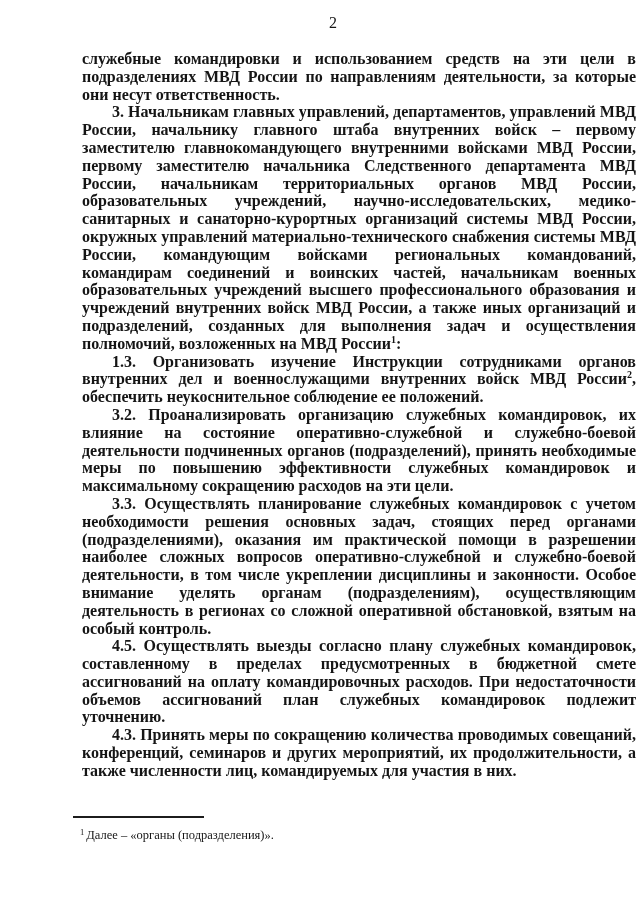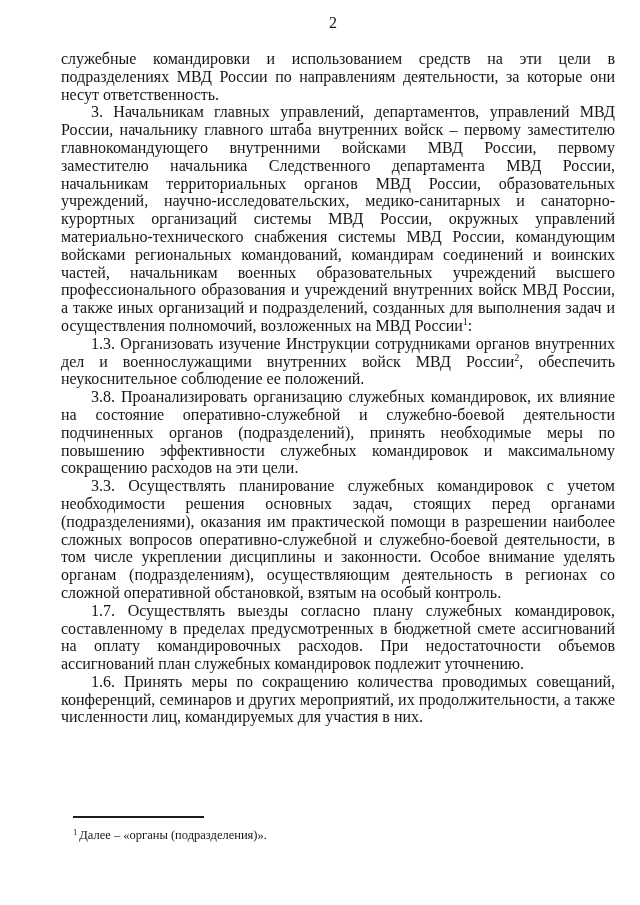--- a/index.html
+++ b/index.html
@@ -19,26 +19,27 @@
   .page-number {
     position: absolute;
     top: 14px;
     left: 40px;
     width: 586px;
     text-align: center;
     font-size: 16px;
   }
   .body-text {
     position: absolute;
-    left: 61px;
+    left: 82px;
     top: 50px;
     width: 554px;
     font-size: 16px;
     line-height: 17.8px;
     text-align: justify;
+    font-weight: bold;
   }
   .para {
     margin: 0;
     padding: 0;
     text-indent: 30px;
   }
   .para.no-indent {
     text-indent: 0;
   }
   .para sup {
@@ -54,21 +55,21 @@
   }
   .fn-rule {
     width: 131px;
     height: 0;
     border-top: 2px solid #1c1c1c;
     margin: 0 0 10px 0;
   }
   .footnote {
     font-size: 12.5px;
     line-height: 15.5px;
-    margin: 0;
+    margin: 7px;
   }
   .footnote sup {
     font-size: 8.5px;
     line-height: 0;
     vertical-align: 4px;
     margin-right: 2px;
   }
 </style>
 </head>
 <body>
@@ -78,27 +79,27 @@
   <div class="page-number">2</div>
 
   <div class="body-text">
 
     <p class="para no-indent"><span>служебные командировки и использованием средств на эти цели в подразделениях МВД России по направлениям деятельности, за которые они несут ответственность.</span></p>
 
     <p class="para"><span>3. Начальникам главных управлений, департаментов, управлений МВД России, начальнику главного штаба внутренних войск – первому заместителю главнокомандующего внутренними войсками МВД России, первому заместителю начальника Следственного департамента МВД России, начальникам территориальных органов МВД России, образовательных учреждений, научно-исследовательских, медико-санитарных и санаторно-курортных организаций системы МВД России, окружных управлений материально-технического снабжения системы МВД России, командующим войсками региональных командований, командирам соединений и воинских частей, начальникам военных образовательных учреждений высшего профессионального образования и учреждений внутренних войск МВД России, а также иных организаций и подразделений, созданных для выполнения задач и осуществления полномочий, возложенных на МВД России</span><sup>1</sup><span>:</span></p>
 
     <p class="para"><span>1.3. Организовать изучение Инструкции сотрудниками органов внутренних дел и военнослужащими внутренних войск МВД России</span><sup>2</sup><span>, обеспечить неукоснительное соблюдение ее положений.</span></p>
 
-    <p class="para">3.8. Проанализировать организацию служебных командировок, их влияние на состояние оперативно-служебной и служебно-боевой деятельности подчиненных органов (подразделений), принять необходимые меры по повышению эффективности служебных командировок и максимальному сокращению расходов на эти цели.</p>
+    <p class="para">3.2. Проанализировать организацию служебных командировок, их влияние на состояние оперативно-служебной и служебно-боевой деятельности подчиненных органов (подразделений), принять необходимые меры по повышению эффективности служебных командировок и максимальному сокращению расходов на эти цели.</p>
 
     <p class="para">3.3. Осуществлять планирование служебных командировок с учетом необходимости решения основных задач, стоящих перед органами (подразделениями), оказания им практической помощи в разрешении наиболее сложных вопросов оперативно-служебной и служебно-боевой деятельности, в том числе укреплении дисциплины и законности. Особое внимание уделять органам (подразделениям), осуществляющим деятельность в регионах со сложной оперативной обстановкой, взятым на особый контроль.</p>
 
-    <p class="para">1.7. Осуществлять выезды согласно плану служебных командировок, составленному в пределах предусмотренных в бюджетной смете ассигнований на оплату командировочных расходов. При недостаточности объемов ассигнований план служебных командировок подлежит уточнению.</p>
+    <p class="para">4.5. Осуществлять выезды согласно плану служебных командировок, составленному в пределах предусмотренных в бюджетной смете ассигнований на оплату командировочных расходов. При недостаточности объемов ассигнований план служебных командировок подлежит уточнению.</p>
 
-    <p class="para">1.6. Принять меры по сокращению количества проводимых совещаний, конференций, семинаров и других мероприятий, их продолжительности, а также численности лиц, командируемых для участия в них.</p>
+    <p class="para">4.3. Принять меры по сокращению количества проводимых совещаний, конференций, семинаров и других мероприятий, их продолжительности, а также численности лиц, командируемых для участия в них.</p>
 
   </div>
 
   <div class="footnote-area">
     <div class="fn-rule"></div>
 
     <p class="footnote"><sup>1</sup><span>Далее – «органы (подразделения)».</span></p>
 
   </div>
 

